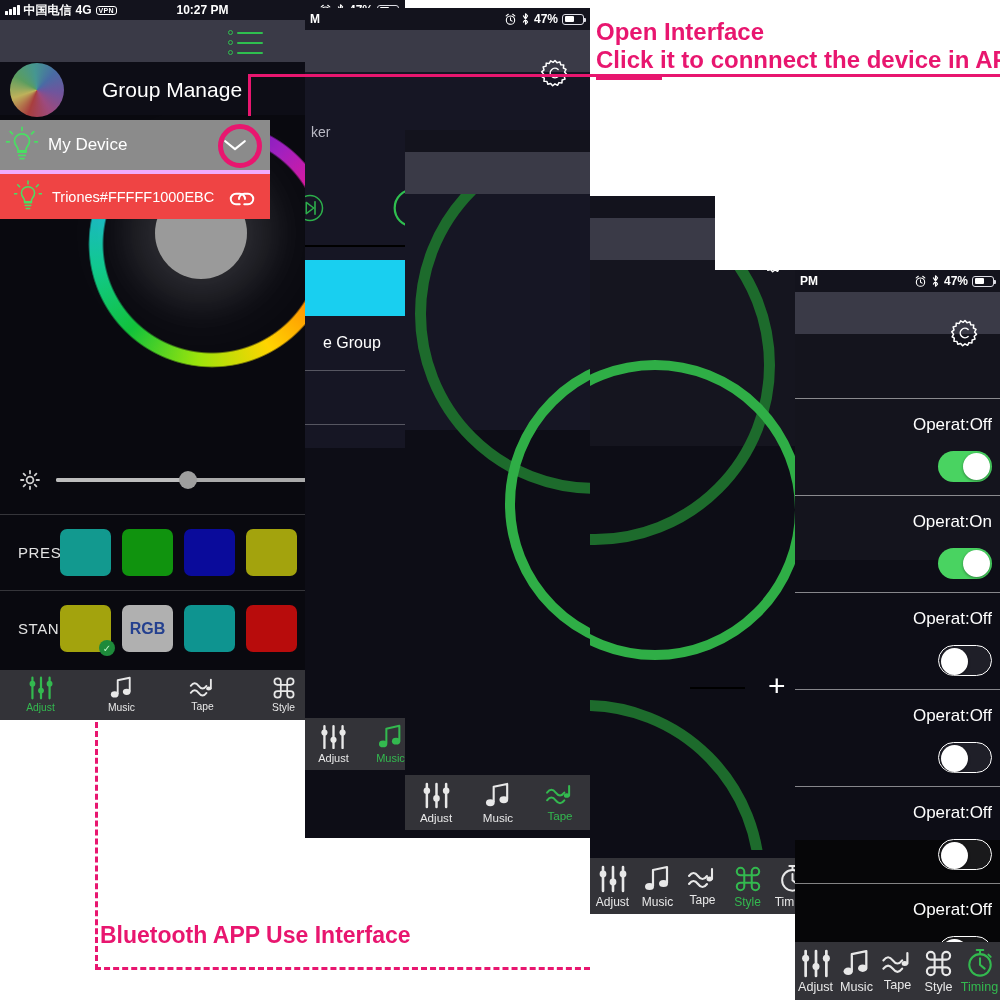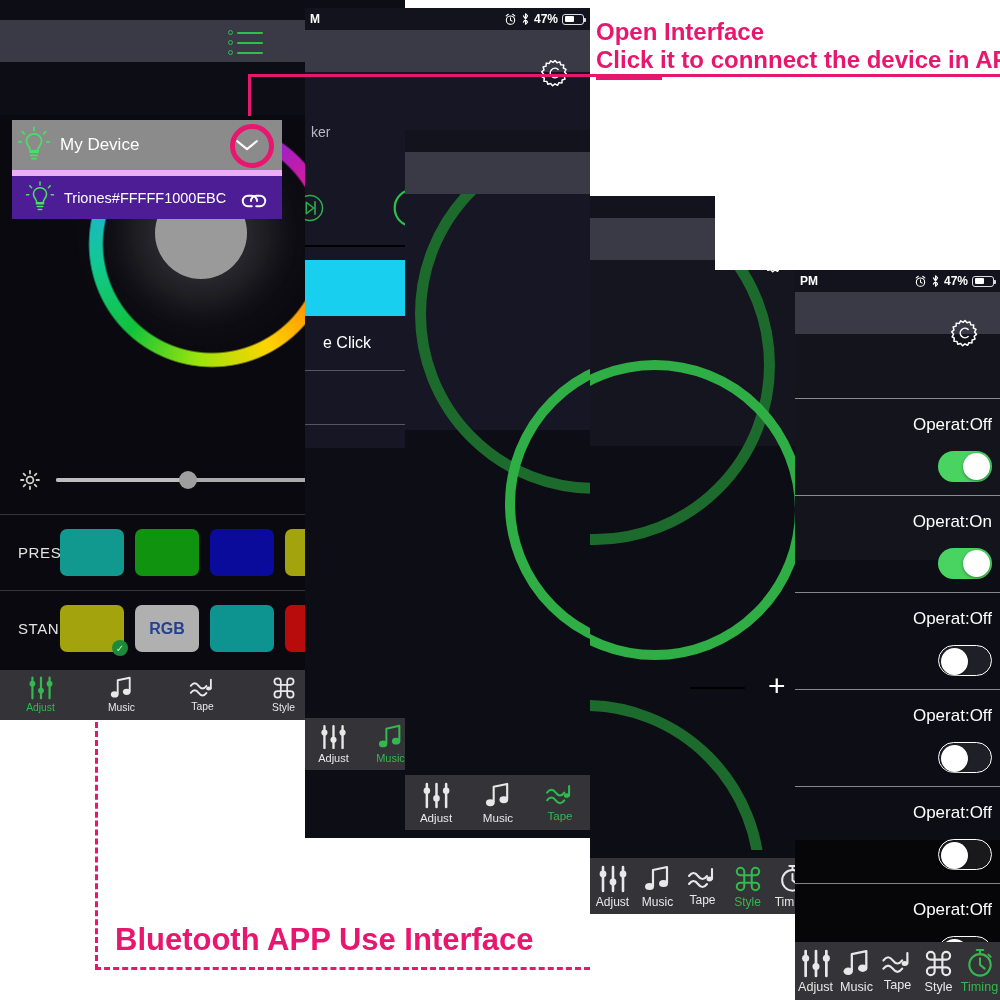--- a/index.html
+++ b/index.html
@@ -51,38 +51,38 @@
 
   
   #panel1 { left:0; top:0; width:405px; height:720px; }
 
   .grouprow { position:absolute; left:0; width:100%; display:flex; align-items:center; }
   .colorball { width:54px; height:54px; border-radius:50%;
     background: conic-gradient(from 200deg, #e64040, #e6d24a, #57c060, #39b7b0, #4a7fd8, #8a5fd0, #d04fa0, #e64040);
     filter: saturate(.75) brightness(.85); }
   .grouptitle { color:#fff; font-size:21px; margin-left:38px; }
 
-  .devrow { position:absolute; left:12px; width:270px; background:#8b8b8b; display:flex; align-items:center; }
-  .devrow.sub { background:#4c1d95; border-top:6px solid #f0abfc; }
+  .devrow { position:absolute; left:0; width:270px; background:#8b8b8b; display:flex; align-items:center; }
+  .devrow.sub { background:#ef4444; border-top:4px solid #f0abfc; }
   .bulb { flex:none; }
   .devname { color:#fff; font-size:17px; }
   .devname.small { font-size:14.5px; }
   .chev-circle { position:absolute; border:5px solid #e8166f; border-radius:50%; }
   .knob { position:absolute; border-radius:50%; background:#9a9a9a;
           box-shadow:0 0 38px 24px rgba(255,255,255,.10), 0 0 80px 45px rgba(255,255,255,.05); }
 
   .sliderrow { position:absolute; display:flex; align-items:center; }
   .slider-track { height:4px; background:#aaa; border-radius:2px; position:relative; }
   .slider-track .fill { position:absolute; left:0; top:0; bottom:0; background:#bdbdbd; border-radius:2px; }
   .slider-thumb { position:absolute; width:18px; height:18px; border-radius:50%; background:#9e9e9e; top:50%; transform:translate(-50%,-50%); }
 
   .swrow { position:absolute; left:0; width:100%; display:flex; align-items:center; border-top:1px solid rgba(255,255,255,.18); }
   .swlabel { color:#e3e3e3; font-size:15px; letter-spacing:.6px; width:60px; text-align:left; padding-left:18px; }
   .swatches { display:flex; gap:11px; }
-  .swatch { width:64px; height:47px; border-radius:7px; position:relative; }
+  .swatch { width:51px; height:47px; border-radius:7px; position:relative; }
   .swatch.rgb { display:flex; align-items:center; justify-content:center; color:#24408f; font-size:16px; font-weight:bold; }
   .check { position:absolute; right:-4px; bottom:-4px; width:16px; height:16px; border-radius:50%; background:#1d8a3a;
            display:flex; align-items:center; justify-content:center; color:#bdf5c8; font-size:10px; }
 
   
   .tabbar { position:absolute; left:0; width:100%; background:#333338; display:flex; align-items:center; }
   .tab { flex:1; display:flex; flex-direction:column; align-items:center; justify-content:center; gap:3px; color:#e8e8e8; }
   .tab .lbl { font-size:12px; line-height:1; }
   .tab.active { color:#33b94f; }
   .tab svg { display:block; }
@@ -207,20 +207,46 @@
       <path d="M3 5.5L9 14.5 6 17.5V2.5l3 3L3 14.5" fill="none" stroke="#fff" stroke-width="1.6" stroke-linejoin="round" stroke-linecap="round"></path>
     </symbol>
   </defs>
 </svg>
 
 <div class="panel" id="panel1">
 
   <div class="wall" style="top:115px;height:605px;"></div>
   <div style="position:absolute;left:0;top:115px;width:100%;height:605px;background:rgba(0,0,0,.30);"></div>
 
+  <div class="statusbar" style="height:20px;">
+    <div class="sb-left">
+      <span class="bars">
+          <i></i>
+          <i></i>
+          <i></i>
+          <i></i>
+        </span>
+      <span>中国电信</span>
+      <span>4G</span>
+      <span class="vpn">VPN</span>
+    </div>
+    <div class="sb-center">10:27 PM</div>
+    <div class="sb-right">
+      <svg width="13" height="13">
+          <use href="#i-alarm"></use>
+        </svg>
+      <svg width="9" height="14">
+          <use href="#i-bt"></use>
+        </svg>
+      <span>47%</span>
+      <span class="batt">
+          <span></span>
+        </span>
+    </div>
+  </div>
 
   <div class="toolbar" style="top:20px;height:42px;">
     <div class="tb-list" style="left:228px;top:10px;">
       <div>
           <span class="dot"></span>
           <span class="ln"></span>
         </div>
       <div>
           <span class="dot"></span>
           <span class="ln"></span>
@@ -228,20 +254,24 @@
       <div>
           <span class="dot"></span>
           <span class="ln"></span>
         </div>
     </div>
     <svg class="gear" width="30" height="30" style="left:357px;top:26px;">
         <use href="#i-gear"></use>
       </svg>
   </div>
 
+  <div class="grouprow" style="top:64px;height:52px;padding-left:10px;">
+    <div class="colorball"></div>
+    <div class="grouptitle">Group Manage</div>
+  </div>
   <svg style="position:absolute;left:345px;top:78px;" width="44" height="44">
       <use href="#i-image"></use>
     </svg>
 
   <div style="position:absolute;left:0;top:115px;width:405px;height:605px;overflow:hidden;">
     <div style="position:absolute;left:88px;top:5px;width:248px;height:248px;border-radius:50%;
        background:conic-gradient(from 90deg, #ff0000, #ff8c00 8%, #ffd400 17%, #9ae40b 27%, #11c23a 37%, #0fc98f 47%, #1db0d6 57%, #1f4fd0 67%, #5a1fc0 77%, #a01fc0 85%, #e0189a 92%, #ff0000 100%);
        -webkit-mask: radial-gradient(circle, transparent 0 108px, #000 110px 122px, transparent 124px);
                mask: radial-gradient(circle, transparent 0 108px, #000 110px 122px, transparent 124px);"></div>
     <div class="knob" style="left:155px;top:72px;width:92px;height:92px;"></div>
@@ -382,21 +412,21 @@
   </div>
 
   <div class="progress" style="left:0;top:237px;width:128px;"></div>
   <div class="timetxt" style="left:136px;top:228px;">03:54</div>
 
   <div class="listrow sel" style="top:252px;height:56px;padding:0 18px;">
     <span class="nm"></span>
     <span class="tm">04:24</span>
   </div>
   <div class="listrow" style="top:308px;height:54px;padding:0 18px;">
-    <span class="nm">e Click</span>
+    <span class="nm">e Group</span>
     <span class="tm">04:01</span>
   </div>
   <div class="hl" style="top:362px;"></div>
   <div class="listrow" style="top:362px;height:54px;padding:0 18px;">
     <span class="nm"></span>
     <span class="tm">03:17</span>
   </div>
   <div class="hl" style="top:416px;"></div>
 
   <div class="tabbar" style="top:710px;height:52px;" id="tabbar2">
@@ -671,13 +701,13 @@
 <div class="whitemask" style="left:590px;top:914px;width:205px;height:86px;"></div>
 
 <div class="anno" style="left:596px;top:18px;font-size:24px;">Open Interface</div>
 <div class="anno" style="left:596px;top:46px;font-size:24px;">Click it to connnect the device in APP</div>
 <div class="anno-line" style="left:596px;top:77px;width:66px;height:3px;"></div>
 <div class="anno-line" style="left:248px;top:74px;width:752px;height:3px;"></div>
 <div class="anno-line" style="left:248px;top:74px;width:3px;height:42px;"></div>
 
 <div class="dashed-v" style="left:95px;top:722px;height:248px;"></div>
 <div class="dashed-h" style="left:95px;top:967px;width:495px;"></div>
-<div class="anno" style="left:115px;top:922px;font-size:31px;">Bluetooth APP Use Interface</div>
+<div class="anno" style="left:100px;top:922px;font-size:23px;">Bluetooth APP Use Interface</div>
 
 </body></html>

